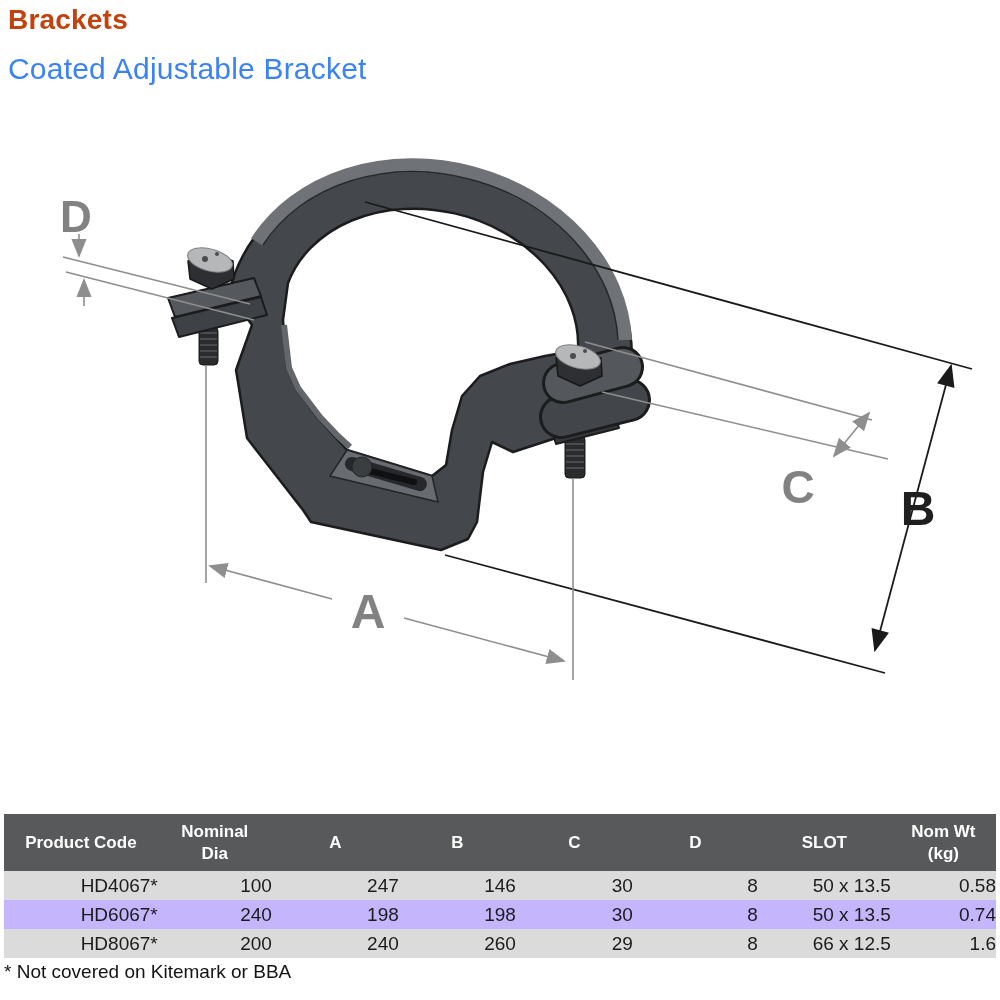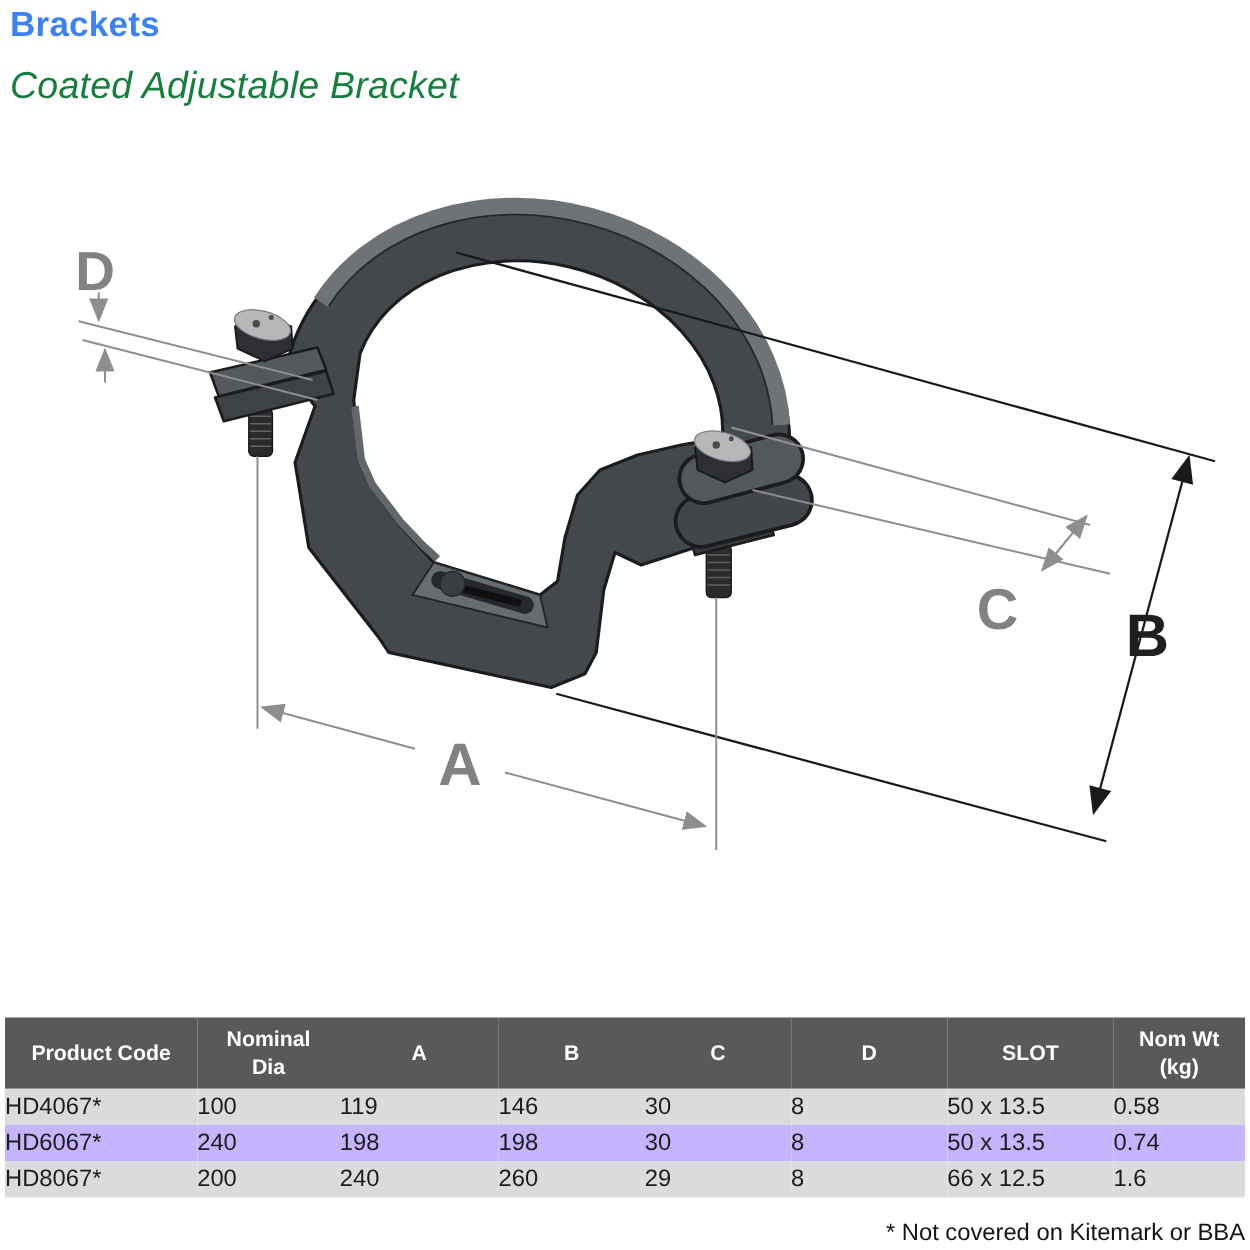--- a/index.html
+++ b/index.html
@@ -1,30 +1,30 @@
 <!DOCTYPE html>
 <html><head>
 <meta charset="utf-8">
 <style>
   html,body{margin:0;padding:0;background:#ffffff;width:1000px;height:1000px;overflow:hidden;
             font-family:"Liberation Sans", sans-serif;}
   .page{position:relative;width:1000px;height:1000px;background:#fff;}
-  .title{position:absolute;left:8px;top:4px;font-size:28px;font-weight:600;color:#3b82f6;letter-spacing:.2px;}
-  .subtitle{position:absolute;left:8px;top:52px;font-size:30px;font-weight:400;color:#15803d;letter-spacing:.2px;font-style:italic;}
+  .title{position:absolute;left:8px;top:4px;font-size:28px;font-weight:600;color:#c2410c;letter-spacing:.2px;}
+  .subtitle{position:absolute;left:8px;top:52px;font-size:30px;font-weight:400;color:#3b82f6;letter-spacing:.2px;}
   .drawing{position:absolute;left:0;top:120px;width:1000px;height:690px;}
   .dim-label{font-family:"Liberation Sans",sans-serif;font-weight:bold;}
   .tablewrap{position:absolute;left:4px;top:814px;width:992px;}
   table{border-collapse:collapse;width:100%;table-layout:fixed;}
   thead th{background:#58595b;color:#ffffff;font-size:17px;font-weight:bold;
            height:57px;vertical-align:middle;text-align:center;line-height:1.25;
            white-space:pre-line;padding:0 2px;}
-  tbody td{font-size:19px;color:#1c1c1c;height:29px;text-align:left;vertical-align:middle;padding:0;}
+  tbody td{font-size:19px;color:#1c1c1c;height:29px;text-align:right;vertical-align:middle;padding:0;}
   tbody tr.alt{background:#dbdbdb;}
   tbody tr.plain{background:#c4b5fd;}
-  .footnote{margin-top:18px;font-size:19px;color:#141414;text-align:right;}
+  .footnote{margin-top:3px;font-size:19px;color:#141414;text-align:left;}
 </style>
 </head>
 <body>
 
 <div class="page">
 
   <div class="title">Brackets</div>
   <div class="subtitle">Coated Adjustable Bracket</div>
 
   <svg class="drawing" viewBox="0 0 1000 690" xmlns="http://www.w3.org/2000/svg">
@@ -154,21 +154,21 @@
           <th>D</th>
           <th>SLOT</th>
           <th>Nom Wt
 (kg)</th>
         </tr>
       </thead>
       <tbody>
         <tr class="alt">
           <td>HD4067*</td>
           <td>100</td>
-          <td>119</td>
+          <td>247</td>
           <td>146</td>
           <td>30</td>
           <td>8</td>
           <td>50 x 13.5</td>
           <td>0.58</td>
         </tr>
         <tr class="plain">
           <td>HD6067*</td>
           <td>240</td>
           <td>198</td>

